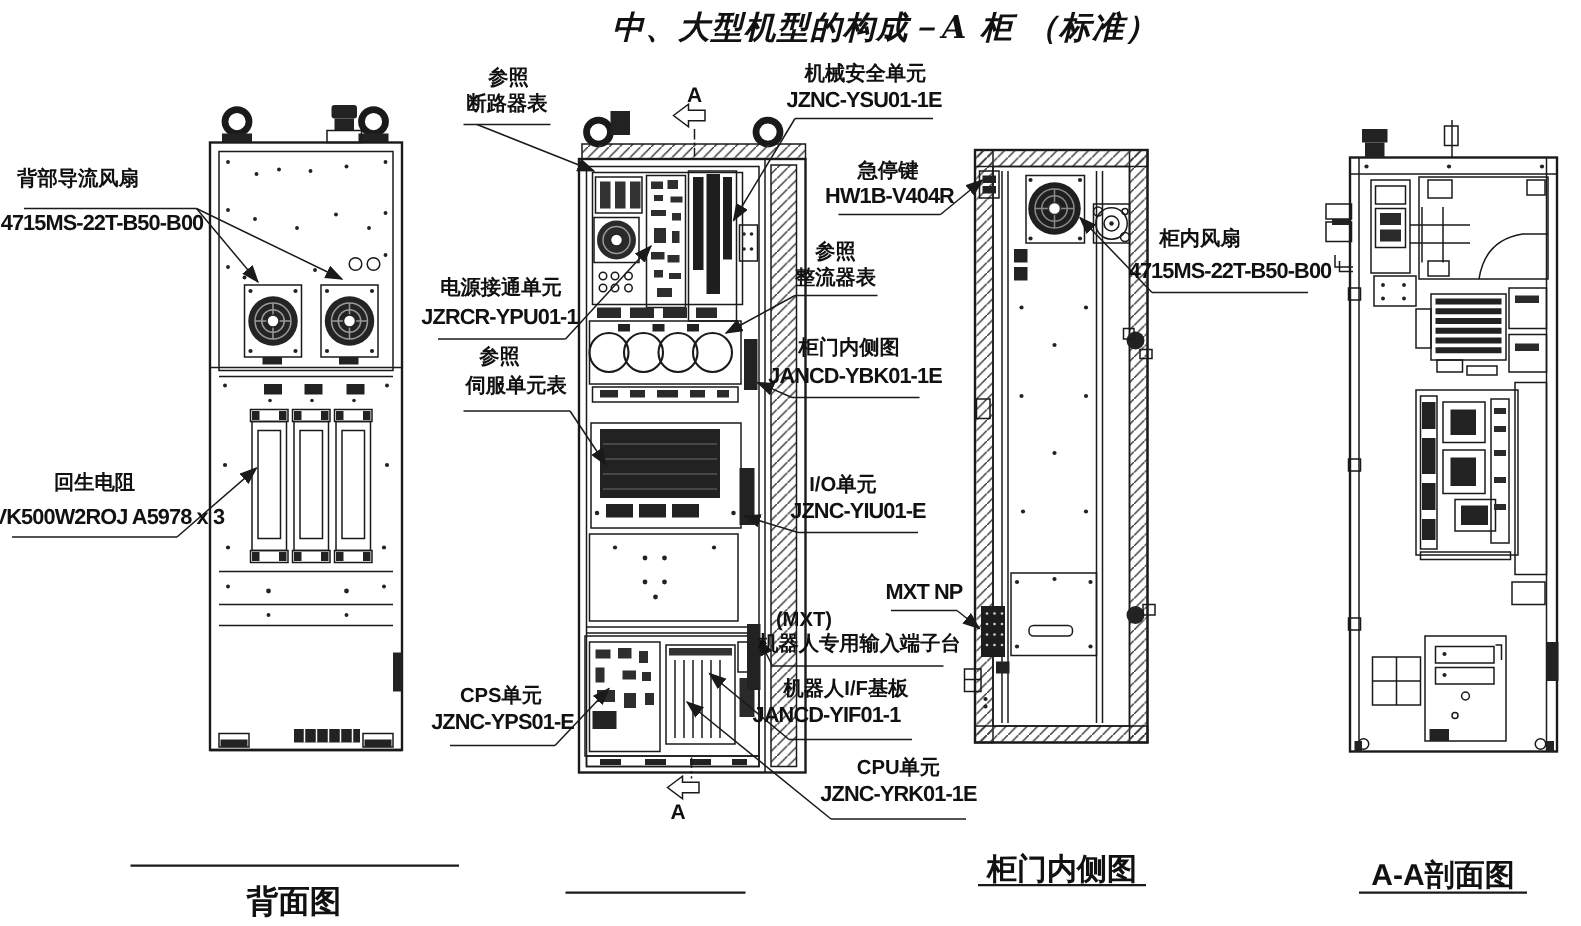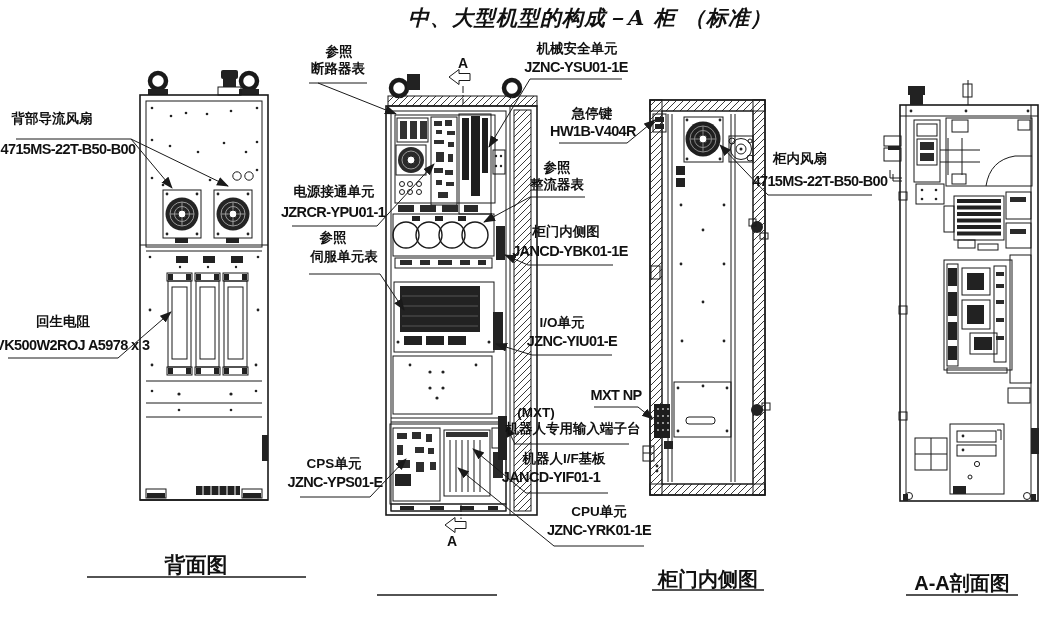--- a/index.html
+++ b/index.html
@@ -6,21 +6,21 @@
   html,body { width:1054px; height:617px; }
   body { background:#fff; font-family:"Liberation Sans",sans-serif; position:relative; overflow:hidden; color:#111; }
   .canvas { position:absolute; inset:0; background:#fff; }
   svg.art { position:absolute; left:0; top:0; }
   .title { position:absolute; transform:translateX(-50%); font-family:"DejaVu Serif","Liberation Serif",serif;
            font-style:italic; font-weight:bold; font-size:21px; letter-spacing:1px; white-space:nowrap; }
   .lbl { position:absolute; transform:translateX(-50%); font-weight:bold; font-size:13.5px; line-height:1;
          white-space:nowrap;text-align:right; }
   .pn  { font-size:14.5px; letter-spacing:-0.6px; }
   .cap { position:absolute; transform:translateX(-50%); font-weight:bold; font-size:20px; white-space:nowrap; }
-  .cap.big { font-size:21px; }
+  .cap.big { font-size:21px;margin-top:36px; }
 </style>
 </head>
 <body>
 
 <div class="canvas">
 
 <svg class="art" width="1054" height="617" viewBox="0 0 1054 617">
   <defs>
     <marker id="arr" markerWidth="13" markerHeight="10" refX="11" refY="4.5" orient="auto" markerUnits="userSpaceOnUse">
       <path d="M0,0 L12,4.5 L0,9 Z" fill="#1a1a1a"></path>

